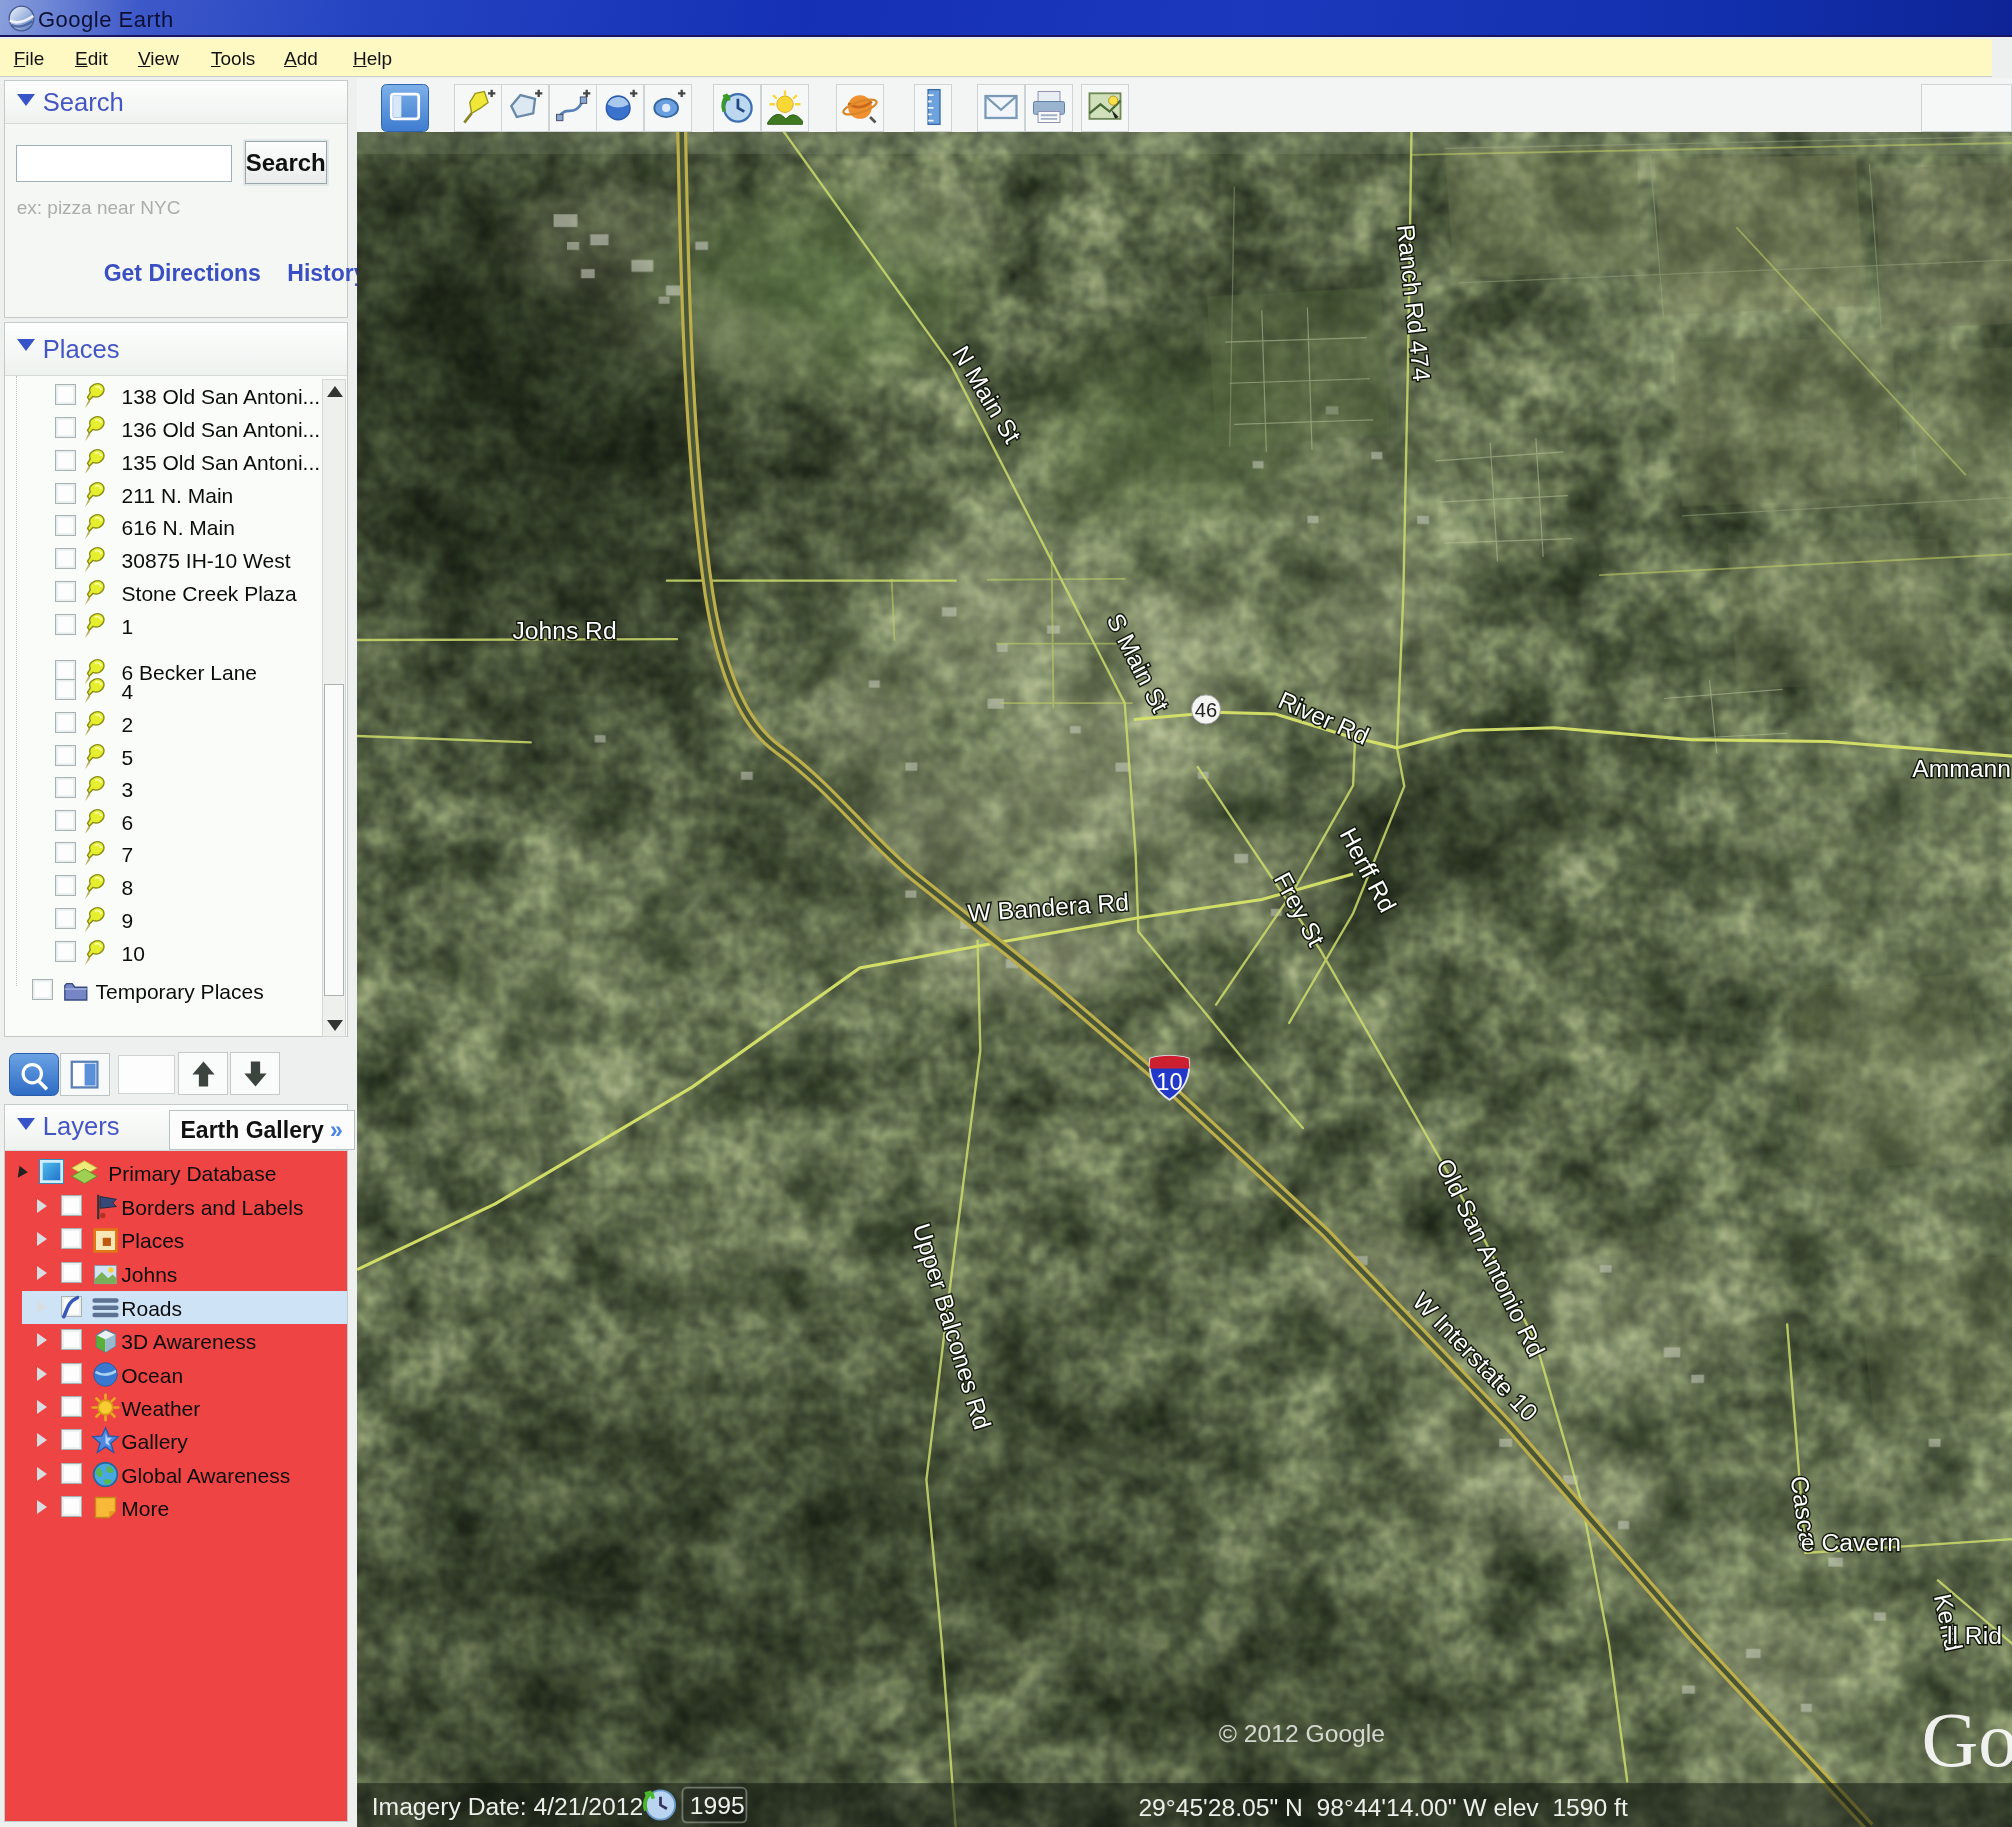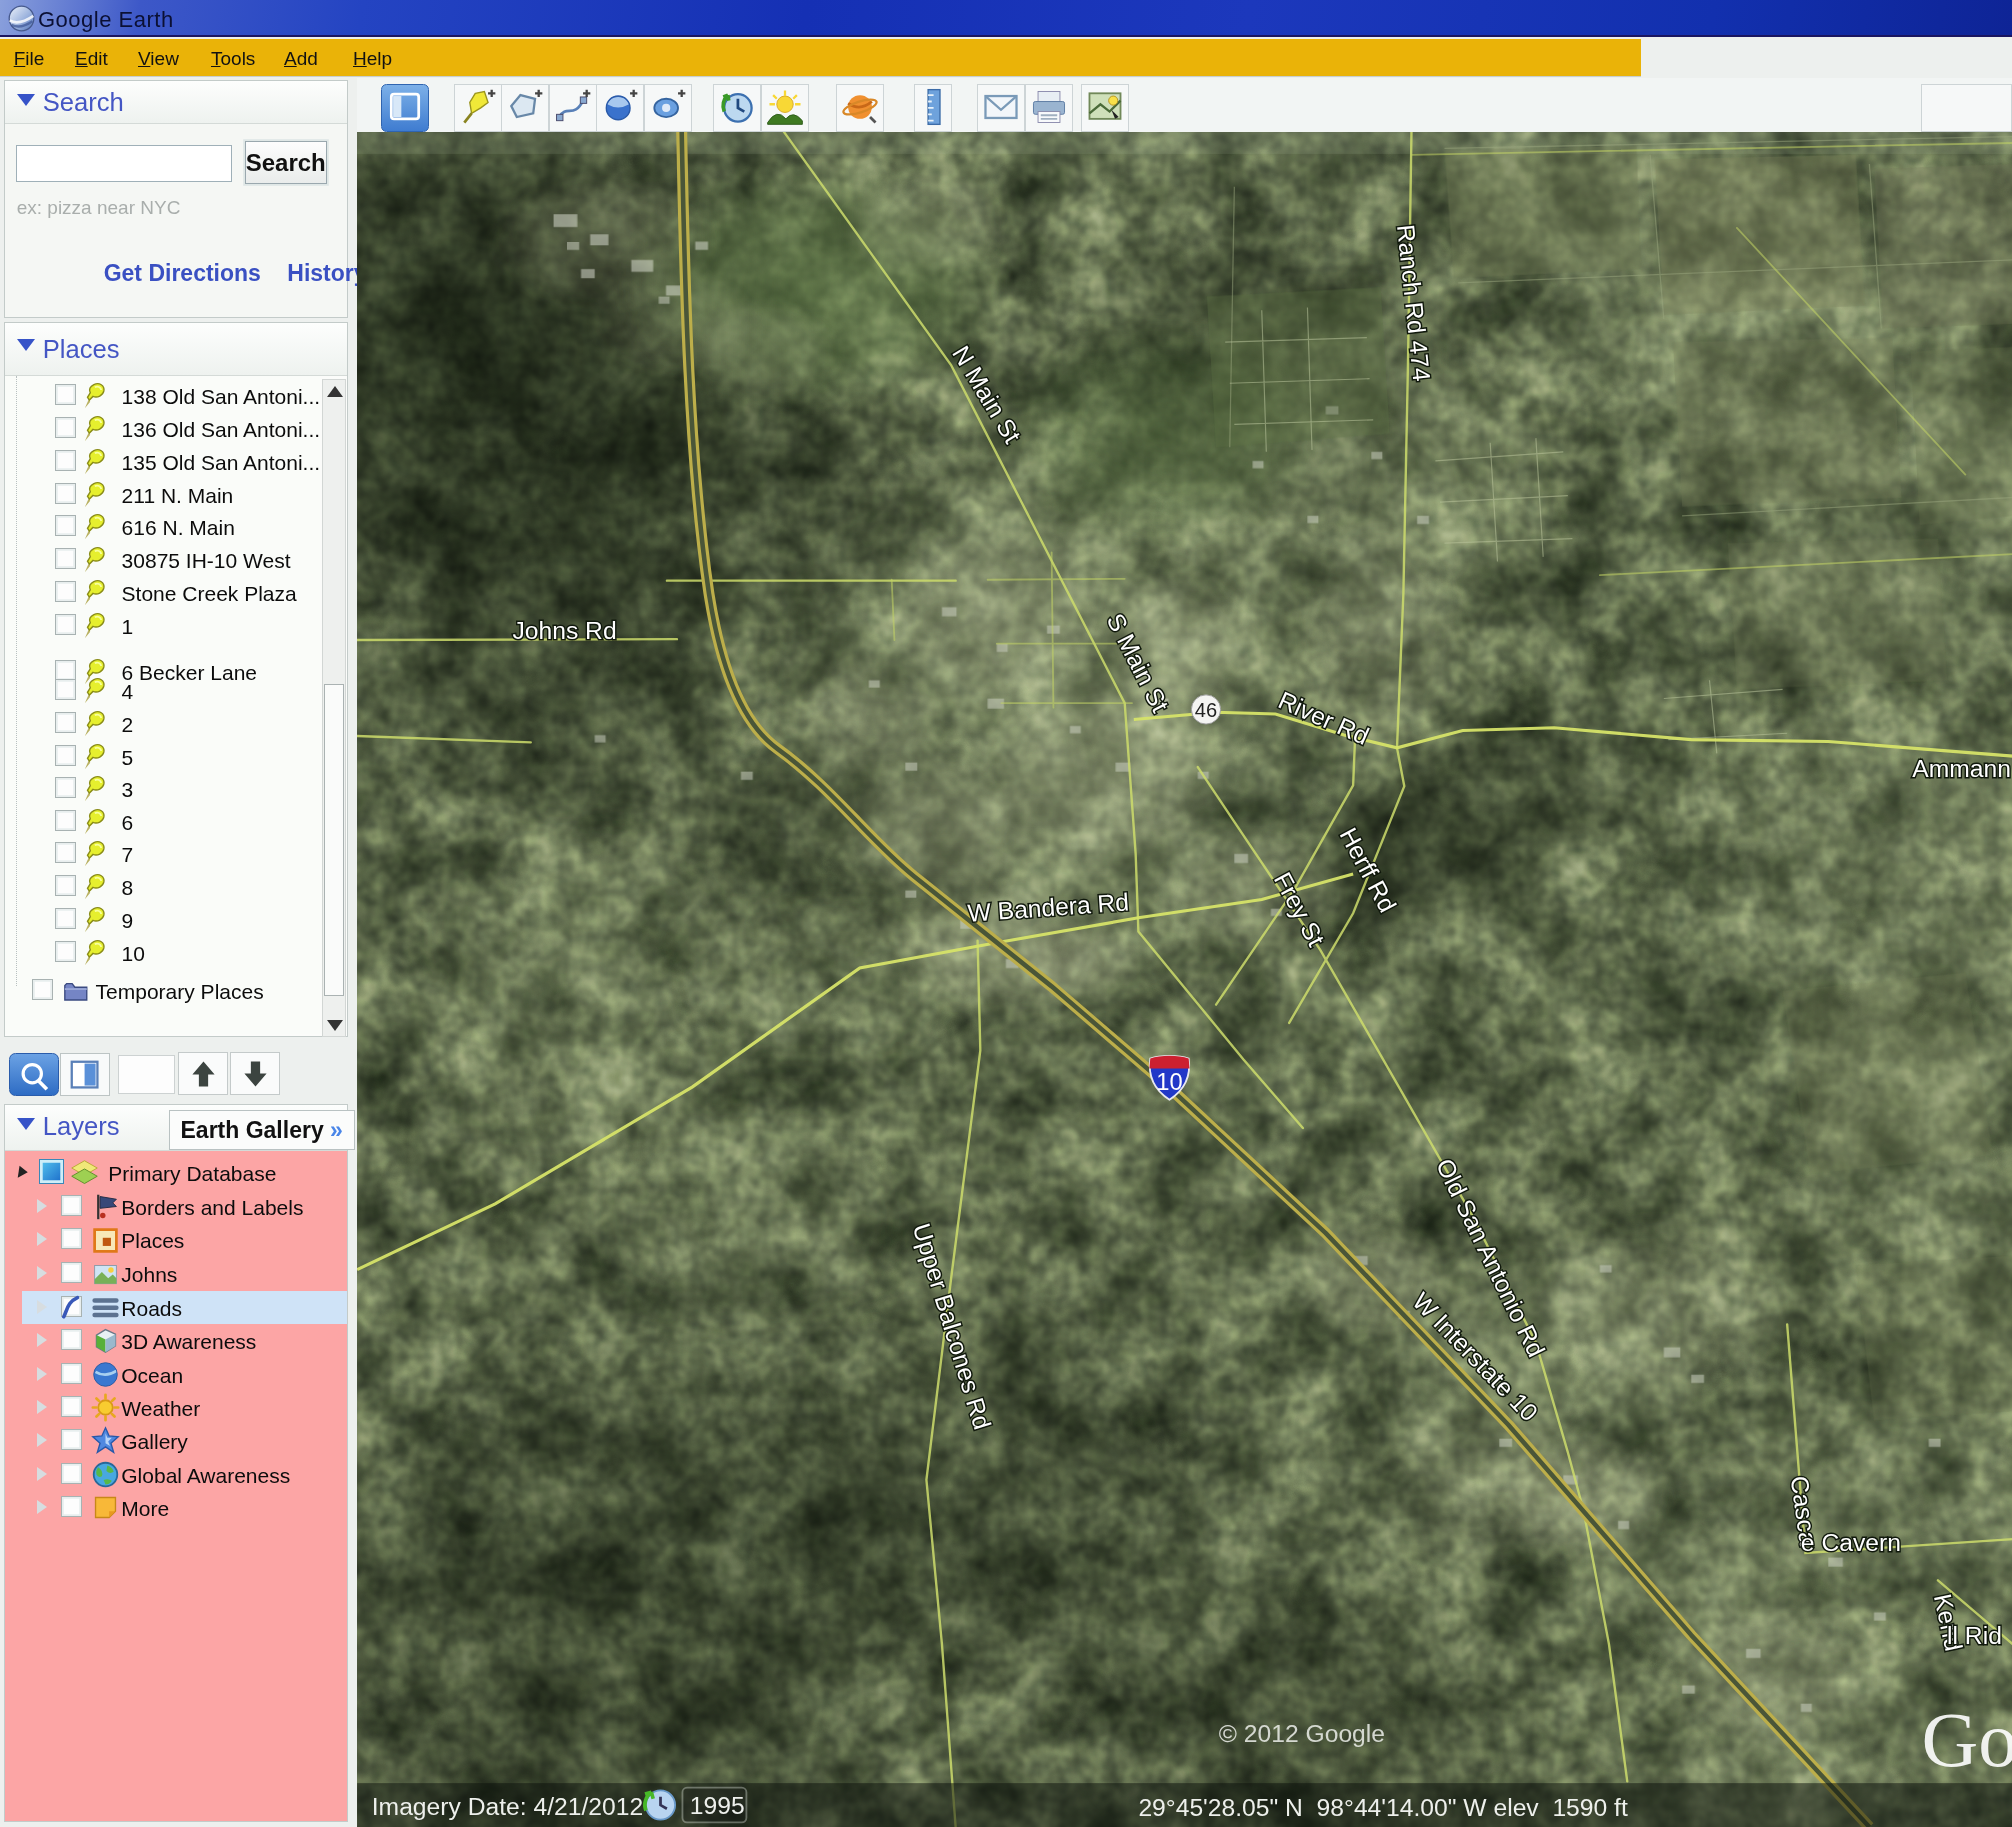--- a/index.html
+++ b/index.html
@@ -2,21 +2,21 @@
 <html style="font-size:14.6px"><head>
 <meta charset="utf-8">
 <style>
   * { margin:0; padding:0; box-sizing:border-box; }
   html,body { width:2013px; height:1827px; overflow:hidden; font-family:"Liberation Sans", sans-serif; }
   body { position:relative; background:#edf0ee; }
   #titlebar { position:absolute; left:0; top:0; width:2013px; height:37px;
     background:linear-gradient(100deg,#8aa0dc 0%,#3d58c8 7%,#2444c2 18%,#1530b4 40%,#1c38bc 62%,#1230ae 85%,#0e2496 100%);
     border-bottom:2.7px solid #1a1560; }
   #titletext { position:absolute; left:38px; top:7.3px; font-size:22px; color:#0b1034; letter-spacing:0.5px; }
-  #menubar { position:absolute; left:0; top:39px; width:1641px; height:38px; background:#eab308; border-bottom:0.9px solid #c9cfcf; }
+  #menubar { position:absolute; left:0; top:39px; width:1992px; height:38px; background:#fef9c3; border-bottom:0.9px solid #c9cfcf; }
   .mi { position:absolute; top:9.1px; font-size:19px; color:#121212; }
   .mi u { text-decoration:underline; }
   #toolbar { position:absolute; left:357px; top:78px; width:1656px; height:55px; background:#f2f5f4; }
   .tbtn { position:absolute; top:5.5px; width:48px; height:48px; border:0.9px solid #cdd4d6; background:#f6f8f8; }
   .tbtn svg { position:absolute; left:1.8px; top:1.8px; }
   #tb0 { background:linear-gradient(180deg,#7cb0e8,#3f7cd0); border:0.9px solid #2f64b0; border-radius:5.5px; }
   
   .panel { position:absolute; left:3.7px; width:344px; border:0.9px solid #c3cbc9; background:#f5f7f4; }
   .phead { position:relative; height:44px; background:linear-gradient(180deg,#fdfefd,#eef2ef); border-bottom:0.9px solid #d4dad7; }
   .ptri { position:absolute; left:12.8px; top:12.8px; width:0; height:0; border-left:9.1px solid transparent; border-right:9.1px solid transparent; border-top:12.8px solid #3653c8; }
@@ -353,21 +353,21 @@
         <path d="M20 6 L32 20 L25 20 L25 33 L15 33 L15 20 L8 20 Z" fill="#3c4440"></path>
       </svg>
     </div>
     <div style="position:absolute;left:230px;top:1052px;width:50px;height:43px;background:#fafbfb;border:0.9px solid #c4caca;">
       <svg width="37" height="37" style="position:absolute;left:6.4px;top:2.7px" viewBox="0 0 40 40">
         <path d="M20 33 L8 19 L15 19 L15 6 L25 6 L25 19 L32 19 Z" fill="#3c4440"></path>
       </svg>
     </div>
   </div>
 
-  <div class="panel" id="layersPanel" style="top:1104px; height:718px; background:#fca5a5;">
+  <div class="panel" id="layersPanel" style="top:1104px; height:718px; background:#ef4444;">
     <div class="phead" style="height:46px">
       <div class="ptri"></div>
       <div class="ptitle">Layers</div>
     </div>
     <div style="position:absolute;left:164px;top:4.6px;width:186px;height:40px;background:#fbfcfb;border:0.9px solid #b9c2c2;text-align:center;">
       <span style="font-size:23px;font-weight:bold;color:#111;line-height:38px;">Earth Gallery <span style="color:#4a86e8">»</span></span></div>
     <div id="layerstree" style="position:absolute;left:0;top:48px;width:342px;height:667px;">
       <div class="lrow" style="top:3.7px">
         <svg style="position:absolute;left:5.5px;top:7.3px" width="16.4" height="16.4" viewBox="0 0 18 18">
           <path d="M3 15 L14 9 L5 2 Z" fill="#222"></path>

